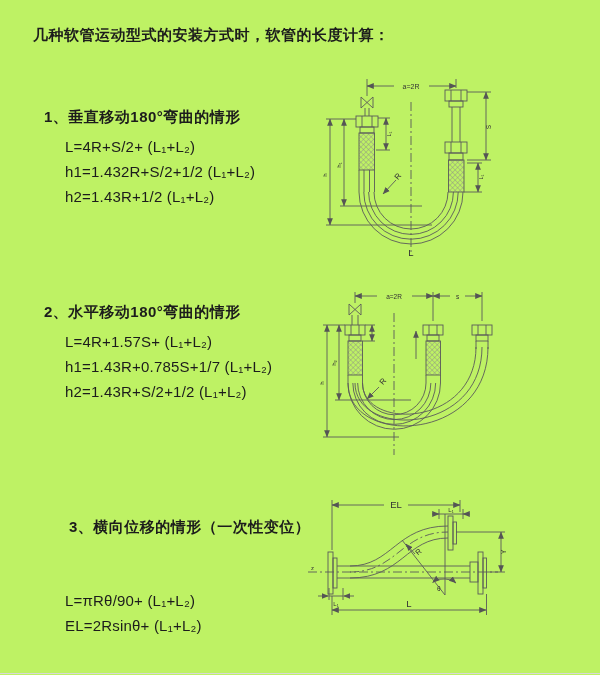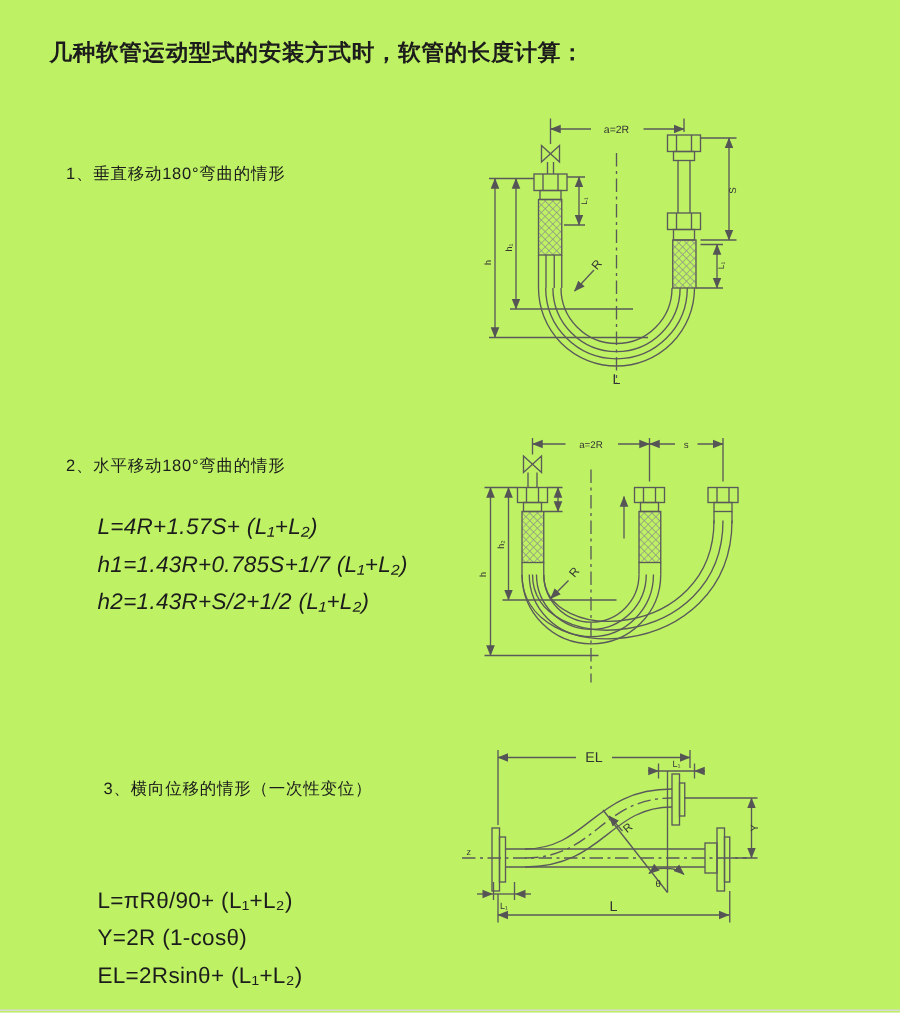--- a/index.html
+++ b/index.html
@@ -6,39 +6,44 @@
   .page{
     position:relative;width:600px;height:675px;background:#bef264;
     font-family:"Liberation Sans","DejaVu Sans",sans-serif;
     color:#1c1c1c;overflow:hidden;margin:0 auto;
   }
   .page-title{
     position:absolute;left:33px;top:26px;font-size:15px;font-weight:bold;
     letter-spacing:0.5px;white-space:nowrap;
   }
   .sec-heading{
-    position:absolute;left:44px;font-size:11px;font-weight:normal;
+    position:absolute;left:44px;font-size:15px;font-weight:bold;
     letter-spacing:0.5px;white-space:nowrap;
   }
   .formulas{
     position:absolute;left:65px;font-size:15px;line-height:25px;
     letter-spacing:0.2px;white-space:nowrap;
   }
   .diagram{position:absolute;}
   svg text{fill:#333;font-family:"Liberation Sans","DejaVu Sans",sans-serif;}
   .bottom-edge{position:absolute;left:0;bottom:1px;width:100%;height:1px;background:#d8d8d8;}
 </style>
 </head>
 <body>
 
 <div class="page">
 
   <div class="page-title">几种软管运动型式的安装方式时，软管的长度计算：</div>
 
   <div class="sec-heading" style="top:108px;">1、垂直移动180°弯曲的情形</div>
+  <div class="formulas" style="top:134px;">
+    <div>L=4R+S/2+ (L₁+L₂)</div>
+    <div>h1=1.432R+S/2+1/2 (L₁+L₂)</div>
+    <div>h2=1.43R+1/2 (L₁+L₂)</div>
+  </div>
 
   <div class="diagram" style="left:310px;top:70px;">
     <svg width="220" height="190" viewBox="0 0 220 190">
       <defs>
         <marker id="arA" viewBox="0 0 10 10" refX="9.5" refY="5" markerWidth="8" markerHeight="8" orient="auto-start-reverse">
           <path d="M0,1 L10,5 L0,9 z" fill="#555"></path>
         </marker>
         <pattern id="hatchA" width="3.6" height="3.6" patternUnits="userSpaceOnUse" patternTransform="rotate(45)">
           <path d="M0,0 H3.6 M0,0 V3.6" stroke="#8a8a8a" stroke-width="0.8" fill="none"></path>
         </pattern>
@@ -94,21 +99,21 @@
       <text font-size="6" text-anchor="middle" transform="rotate(-90 31 95)" x="31" y="95">h₁</text>
       <text font-size="6" text-anchor="middle" transform="rotate(-90 17 105)" x="17" y="105">h</text>
       <text font-size="6.5" text-anchor="middle" transform="rotate(-90 180.5 57)" x="180.5" y="57">S</text>
       <text font-size="5.5" text-anchor="middle" transform="rotate(-90 172.5 107)" x="172.5" y="107">L₁</text>
       <text font-size="8" transform="rotate(-50 90 108)" x="87" y="108">R</text>
       <text x="101" y="186" font-size="9.5" text-anchor="middle">L</text>
     </svg>
   </div>
 
   <div class="sec-heading" style="top:303px;">2、水平移动180°弯曲的情形</div>
-  <div class="formulas" style="top:339px;font-style:italic;">
+  <div class="formulas" style="top:329px;">
     <div>L=4R+1.57S+ (L₁+L₂)</div>
     <div>h1=1.43R+0.785S+1/7 (L₁+L₂)</div>
     <div>h2=1.43R+S/2+1/2 (L₁+L₂)</div>
   </div>
 
   <div class="diagram" style="left:315px;top:283px;">
     <svg width="222" height="180" viewBox="0 0 222 180">
       <defs>
         <marker id="arB" viewBox="0 0 10 10" refX="9.5" refY="5" markerWidth="8" markerHeight="8" orient="auto-start-reverse">
           <path d="M0,1 L10,5 L0,9 z" fill="#555"></path>
@@ -170,21 +175,20 @@
       <text x="142.5" y="15.8" font-size="6.5" text-anchor="middle">s</text>
       <text font-size="6" text-anchor="middle" transform="rotate(-90 21 80)" x="21" y="80">h₂</text>
       <text font-size="6" text-anchor="middle" transform="rotate(-90 9 100)" x="9" y="100">h</text>
       <text font-size="8" transform="rotate(-50 70 100)" x="67" y="100">R</text>
     </svg>
   </div>
 
   <div class="sec-heading" style="top:518px;margin-left:25px;">3、横向位移的情形（一次性变位）</div>
   <div class="formulas" style="top:544px;margin-top:44px;">
     <div>L=πRθ/90+ (L₁+L₂)</div>
-    <div>Y=2R (1-cosθ)</div>
     <div>EL=2Rsinθ+ (L₁+L₂)</div>
   </div>
 
   <div class="diagram" style="left:300px;top:492px;">
     <svg width="262" height="140" viewBox="0 0 262 140">
       <defs>
         <marker id="arC" viewBox="0 0 10 10" refX="9.5" refY="5" markerWidth="8" markerHeight="8" orient="auto-start-reverse">
           <path d="M0,1 L10,5 L0,9 z" fill="#555"></path>
         </marker>
       </defs>

